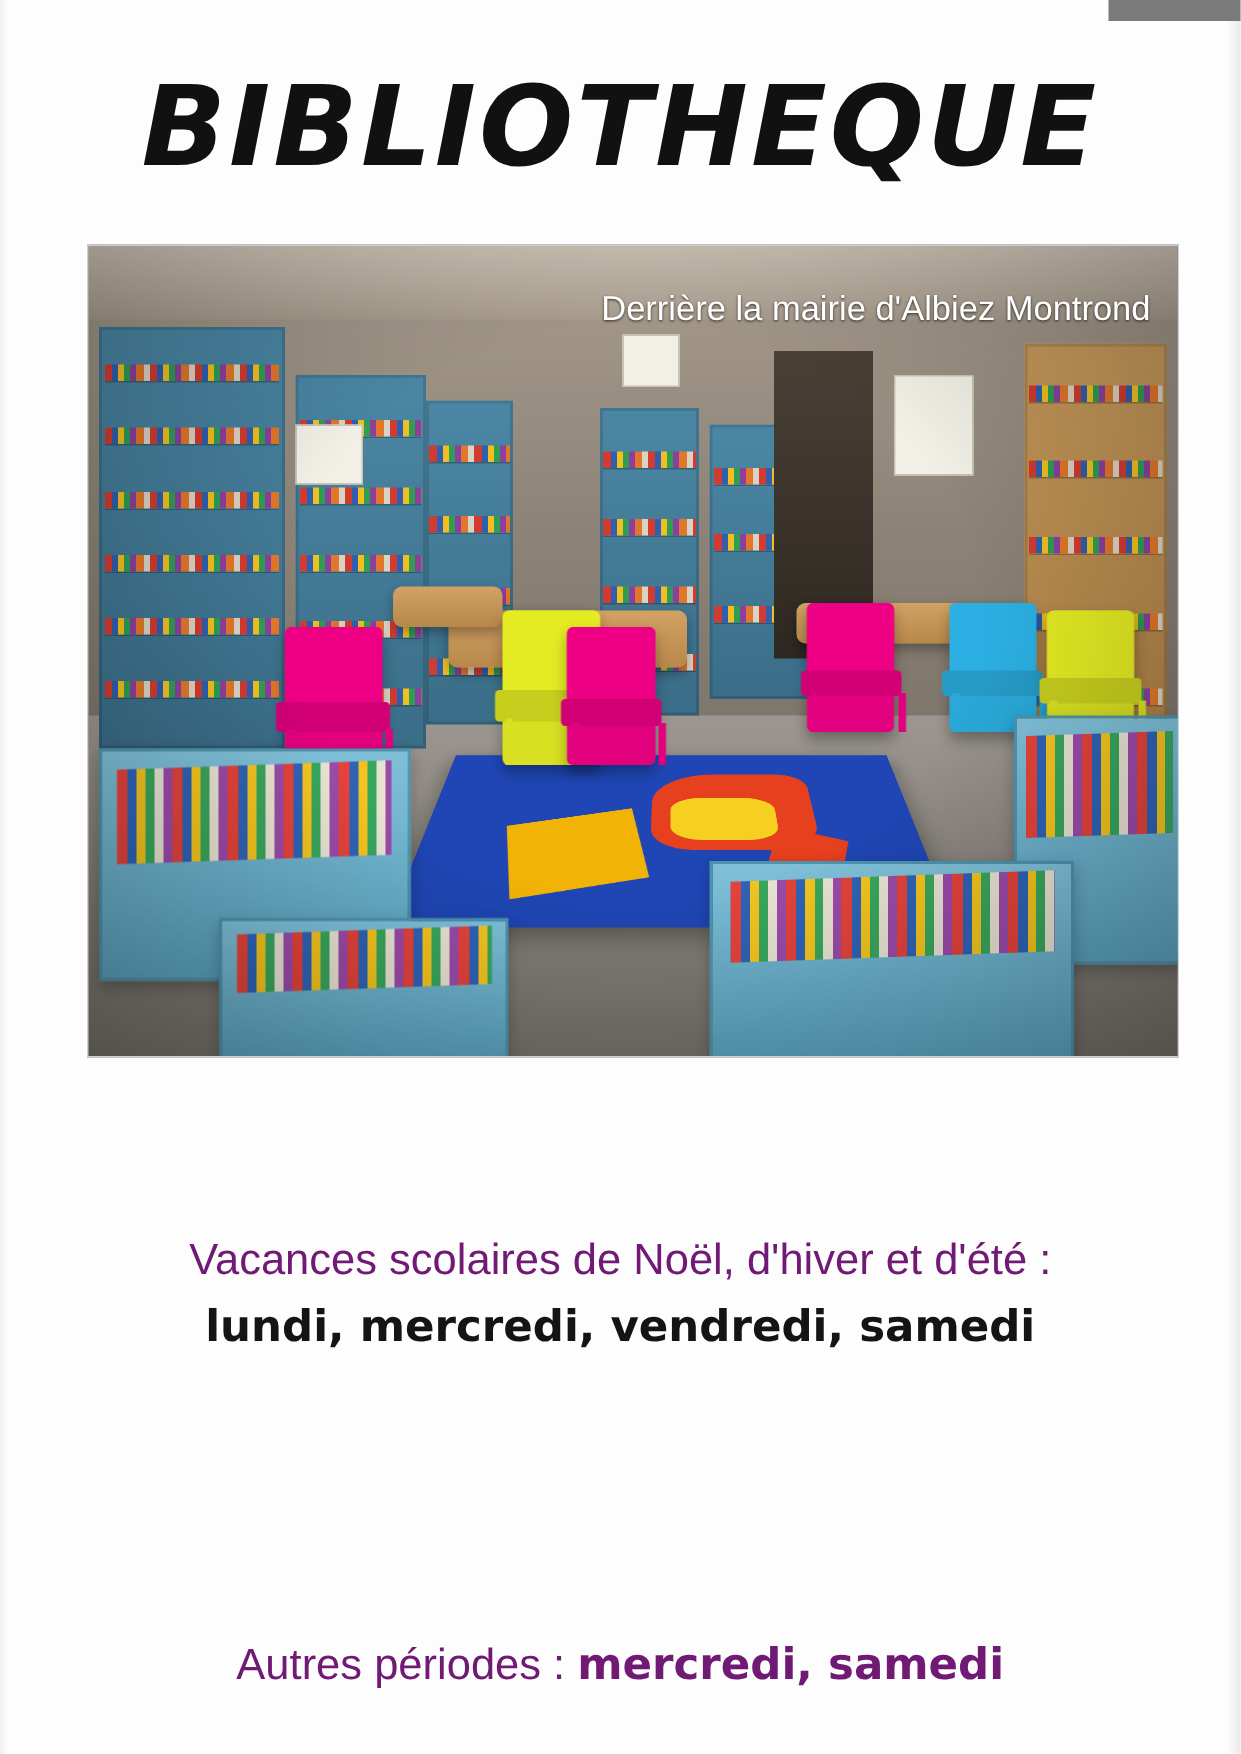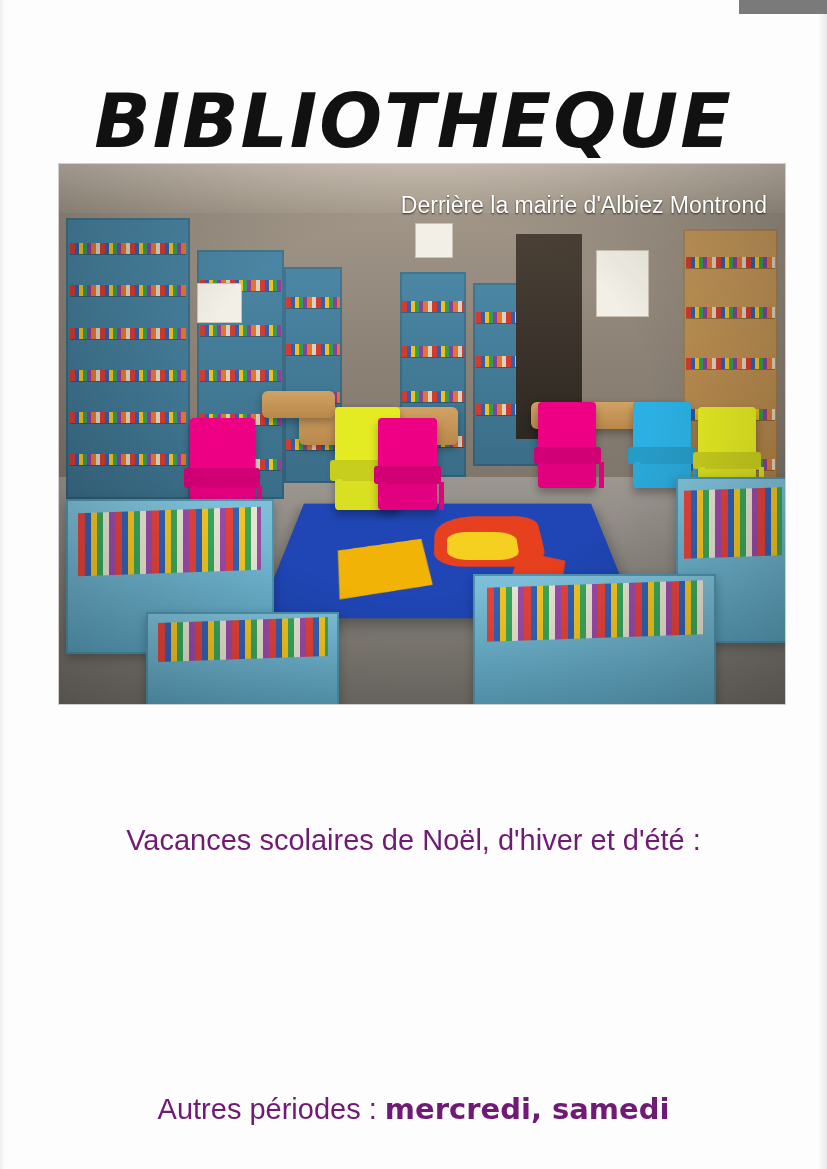--- a/index.html
+++ b/index.html
@@ -48,21 +48,20 @@
     left: 0;
     width: 827px;
     text-align: center;
     font-family: "DejaVu Sans", sans-serif;
     font-weight: bold;
     font-style: italic;
     font-size: 74px;
     letter-spacing: 2px;
     color: #111111;
     line-height: 1;
-    margin-top: 36px;
   }
 
   .photo {
     position: absolute;
     left: 58px;
     top: 163px;
     width: 726px;
     height: 540px;
     overflow: hidden;
     background: #6b6258;
@@ -342,20 +341,21 @@
       </div>
 
       <div class="vignette"></div>
     </div>
     <div class="photo-caption">Derrière la mairie d'Albiez Montrond</div>
   </div>
 
 
   <div class="block" id="b1">
     <div class="line-reg">Vacances scolaires de Noël, d'hiver et d'été :</div>
+    <div class="line-bold">lundi, mercredi, vendredi, samedi</div>
   </div>
 
 
   <div class="block" id="b3">
     <div class="line-reg"><span>Autres périodes : </span><span class="inline-bold">mercredi, samedi</span></div>
   </div>
 
 </div>
 
 </body></html>

